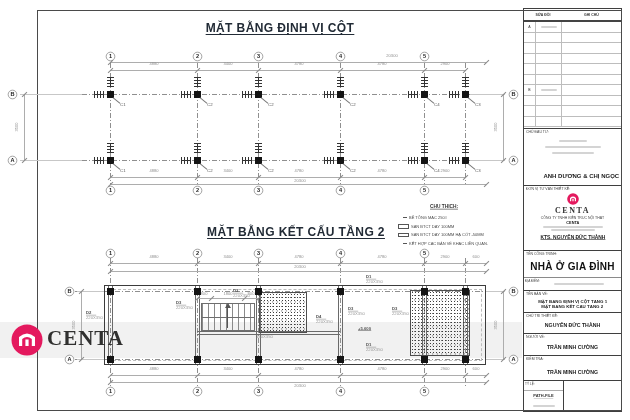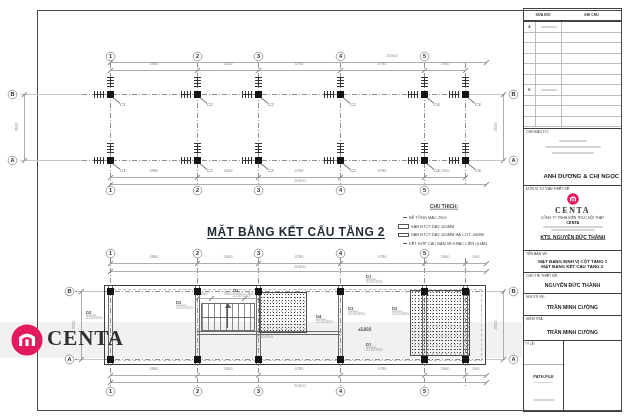--- a/index.html
+++ b/index.html
@@ -69,20 +69,21 @@
   .rv-r{display:grid;grid-template-columns:12px 26px 1fr;height:9.5px;border-bottom:1px solid #bdbdbd}
   .rv-c{border-right:1px solid #bdbdbd;height:100%;display:flex;align-items:center;justify-content:center}
   .rv-c:last-child{border-right:none}
   .rv-m{font-size:7px;transform:scale(.5);color:#333;white-space:nowrap}
 </style>
 </head>
 <body>
 
 <div id="stage">
 
+  <div class="abs ptitle" style="left:170px;top:21px;width:220px">MẶT BẰNG ĐỊNH VỊ CỘT</div>
   <div class="abs ptitle" style="left:186px;top:225px;width:220px">MẶT BẰNG KẾT CẤU TẦNG 2</div>
 
   <div class="abs" style="left:396px;top:204px;width:126px">
     <div class="lg-head">CHÚ THÍCH:</div>
     <div class="lg-row">
       <span class="lg-dash"></span>
       <span class="lg-tx">BÊ TÔNG MÁC 250#</span>
     </div>
     <div class="lg-row">
       <span class="lg-sw"></span>
@@ -192,20 +193,28 @@
         </svg>
         <div class="tb-brand">CENTA</div>
         <div class="tb-co1">CÔNG TY TNHH KIẾN TRÚC NỘI THẤT</div>
         <div class="tb-co2">CENTA</div>
         <div class="bar" style="width:60px"></div>
         <div class="bar" style="width:44px"></div>
         <div class="tb-arch">KTS. NGUYỄN ĐỨC THÀNH</div>
       </div>
     </div>
 
+    <div class="tb-sec" style="height:40px">
+      <div class="tlab">TÊN CÔNG TRÌNH:</div>
+      <div class="tb-proj">NHÀ Ở GIA ĐÌNH</div>
+      <div class="tb-loc">
+        <span class="tlab2">ĐỊA ĐIỂM:</span>
+        <span class="bar abs" style="left:30px;top:5px;width:50px"></span>
+      </div>
+    </div>
 
     <div class="tb-sec" style="height:22px">
       <div class="tlab">TÊN BẢN VẼ:</div>
       <div class="dwg-wrap">
         <div class="tb-dwg">MẶT BẰNG ĐỊNH VỊ CỘT TẦNG 1</div>
         <div class="tb-dwg">MẶT BẰNG KẾT CẤU TẦNG 2</div>
       </div>
     </div>
 
     <div class="tb-sec" style="height:21px">

